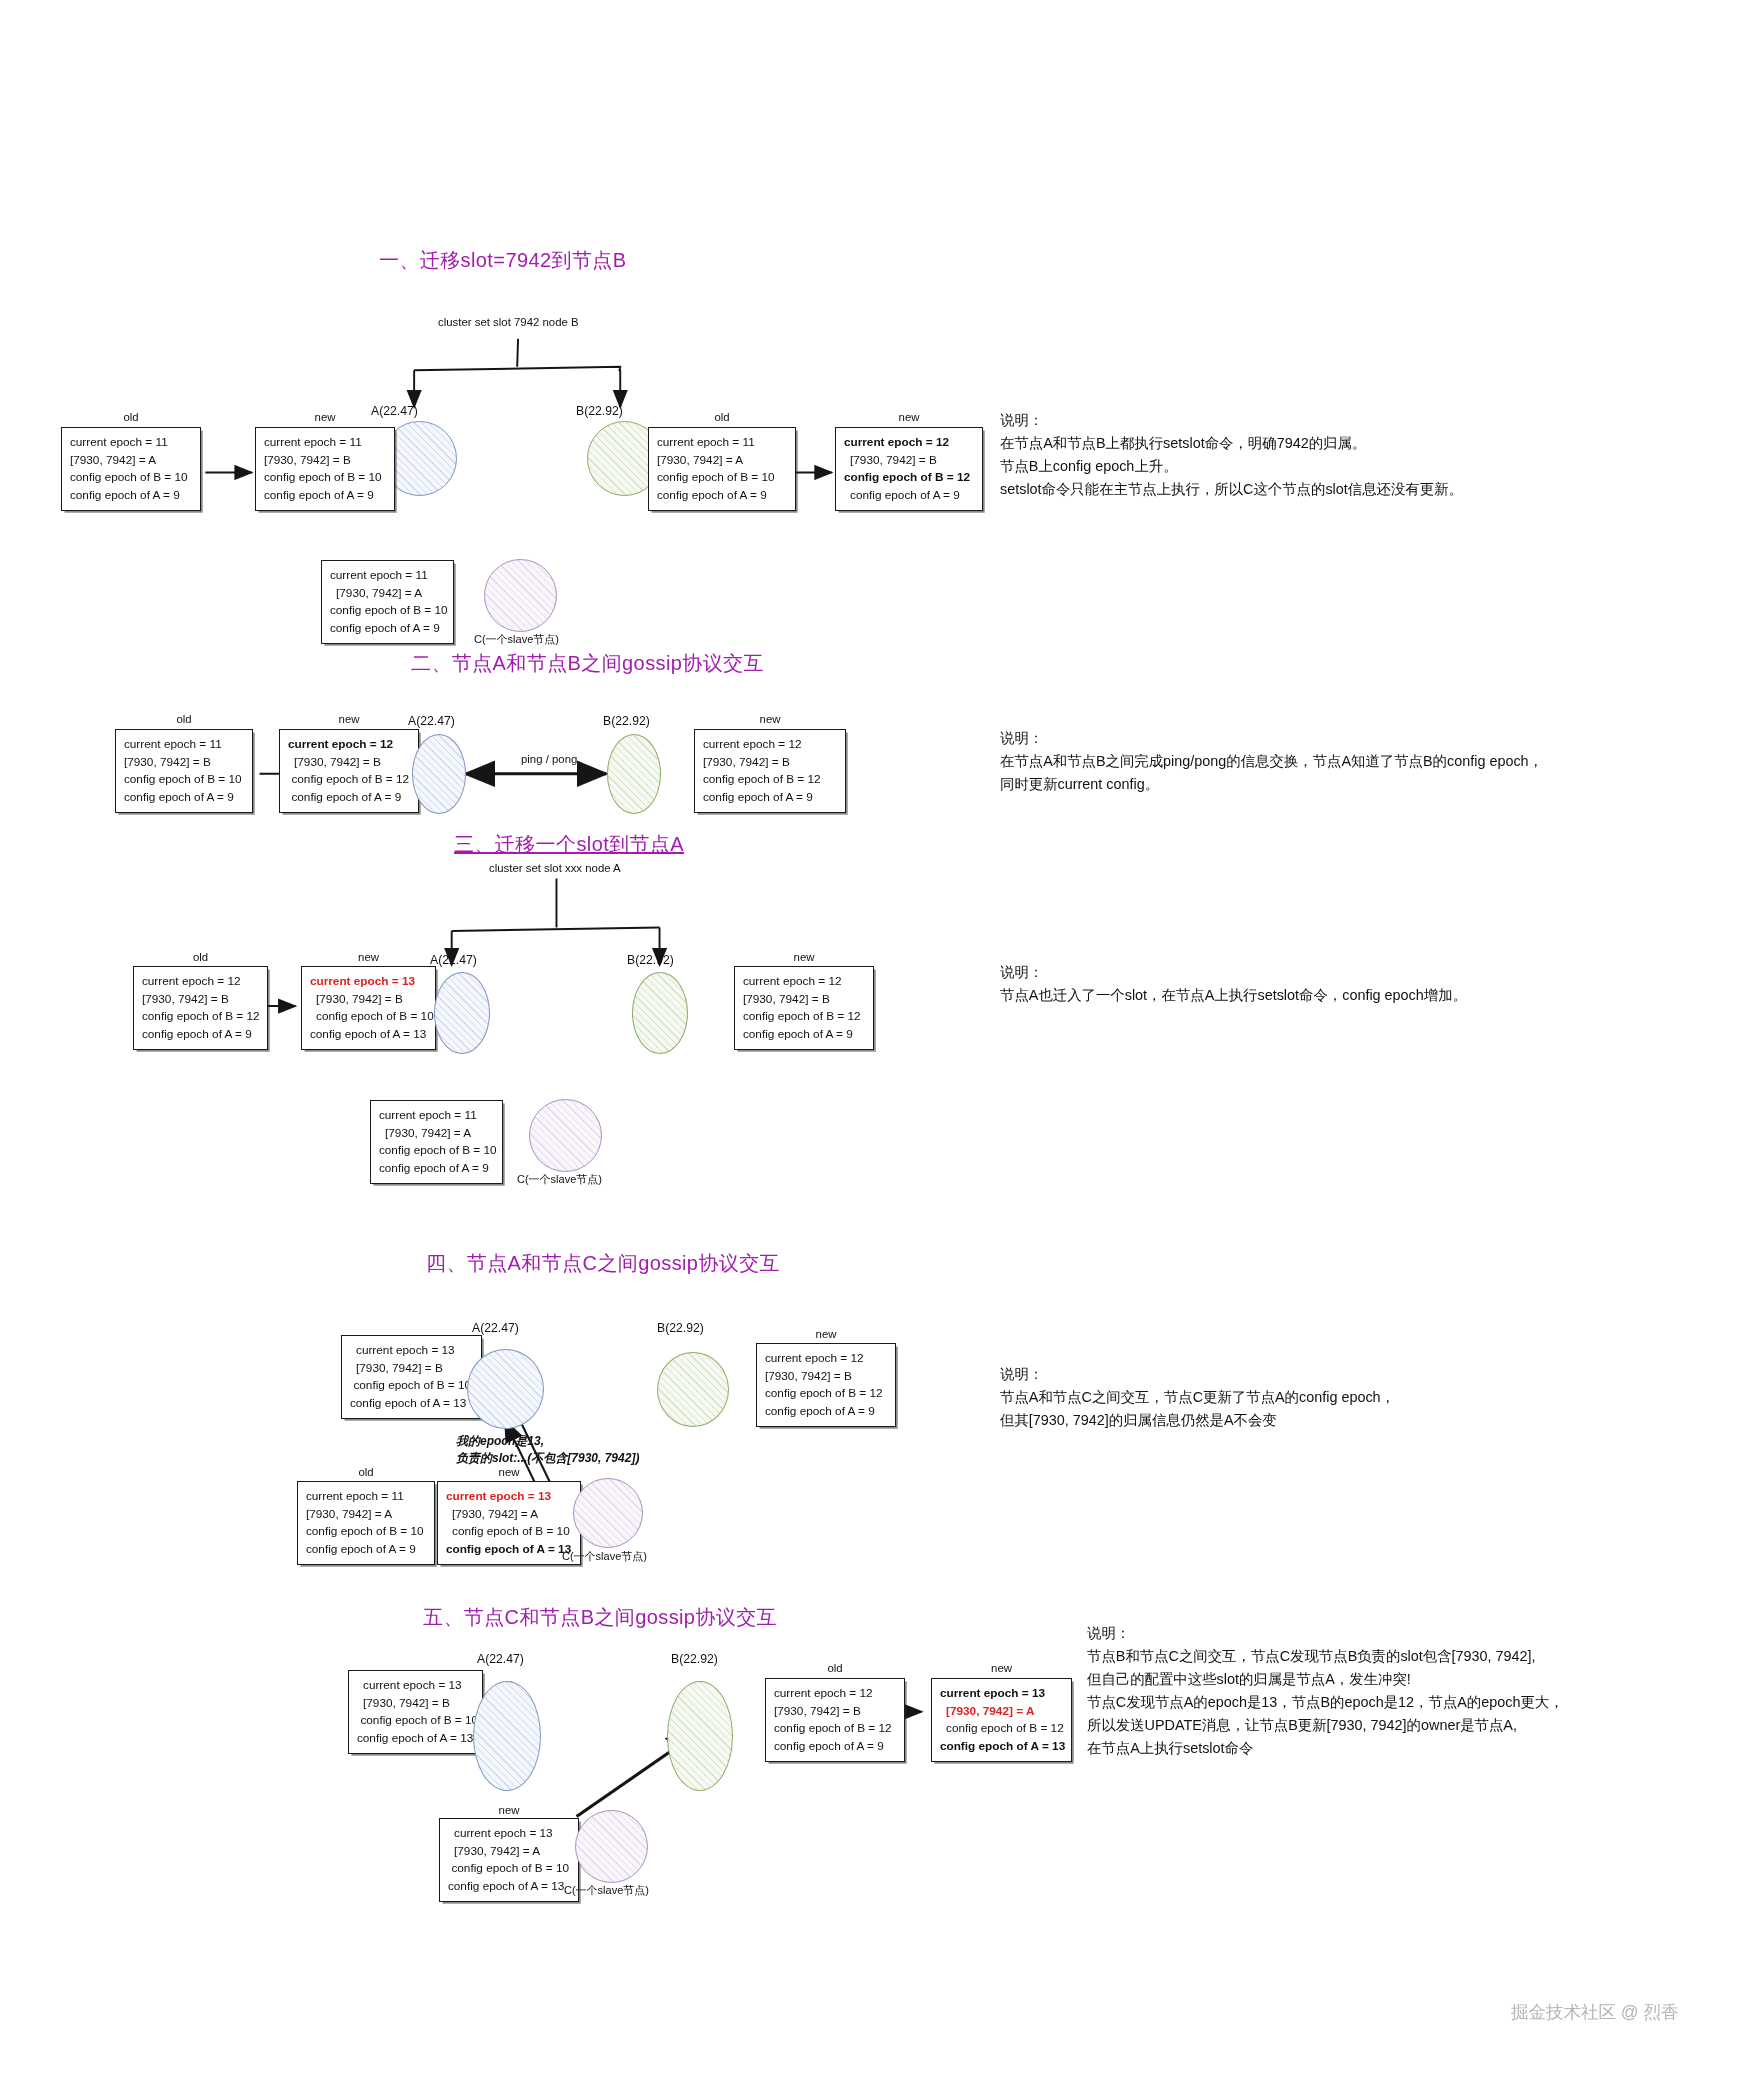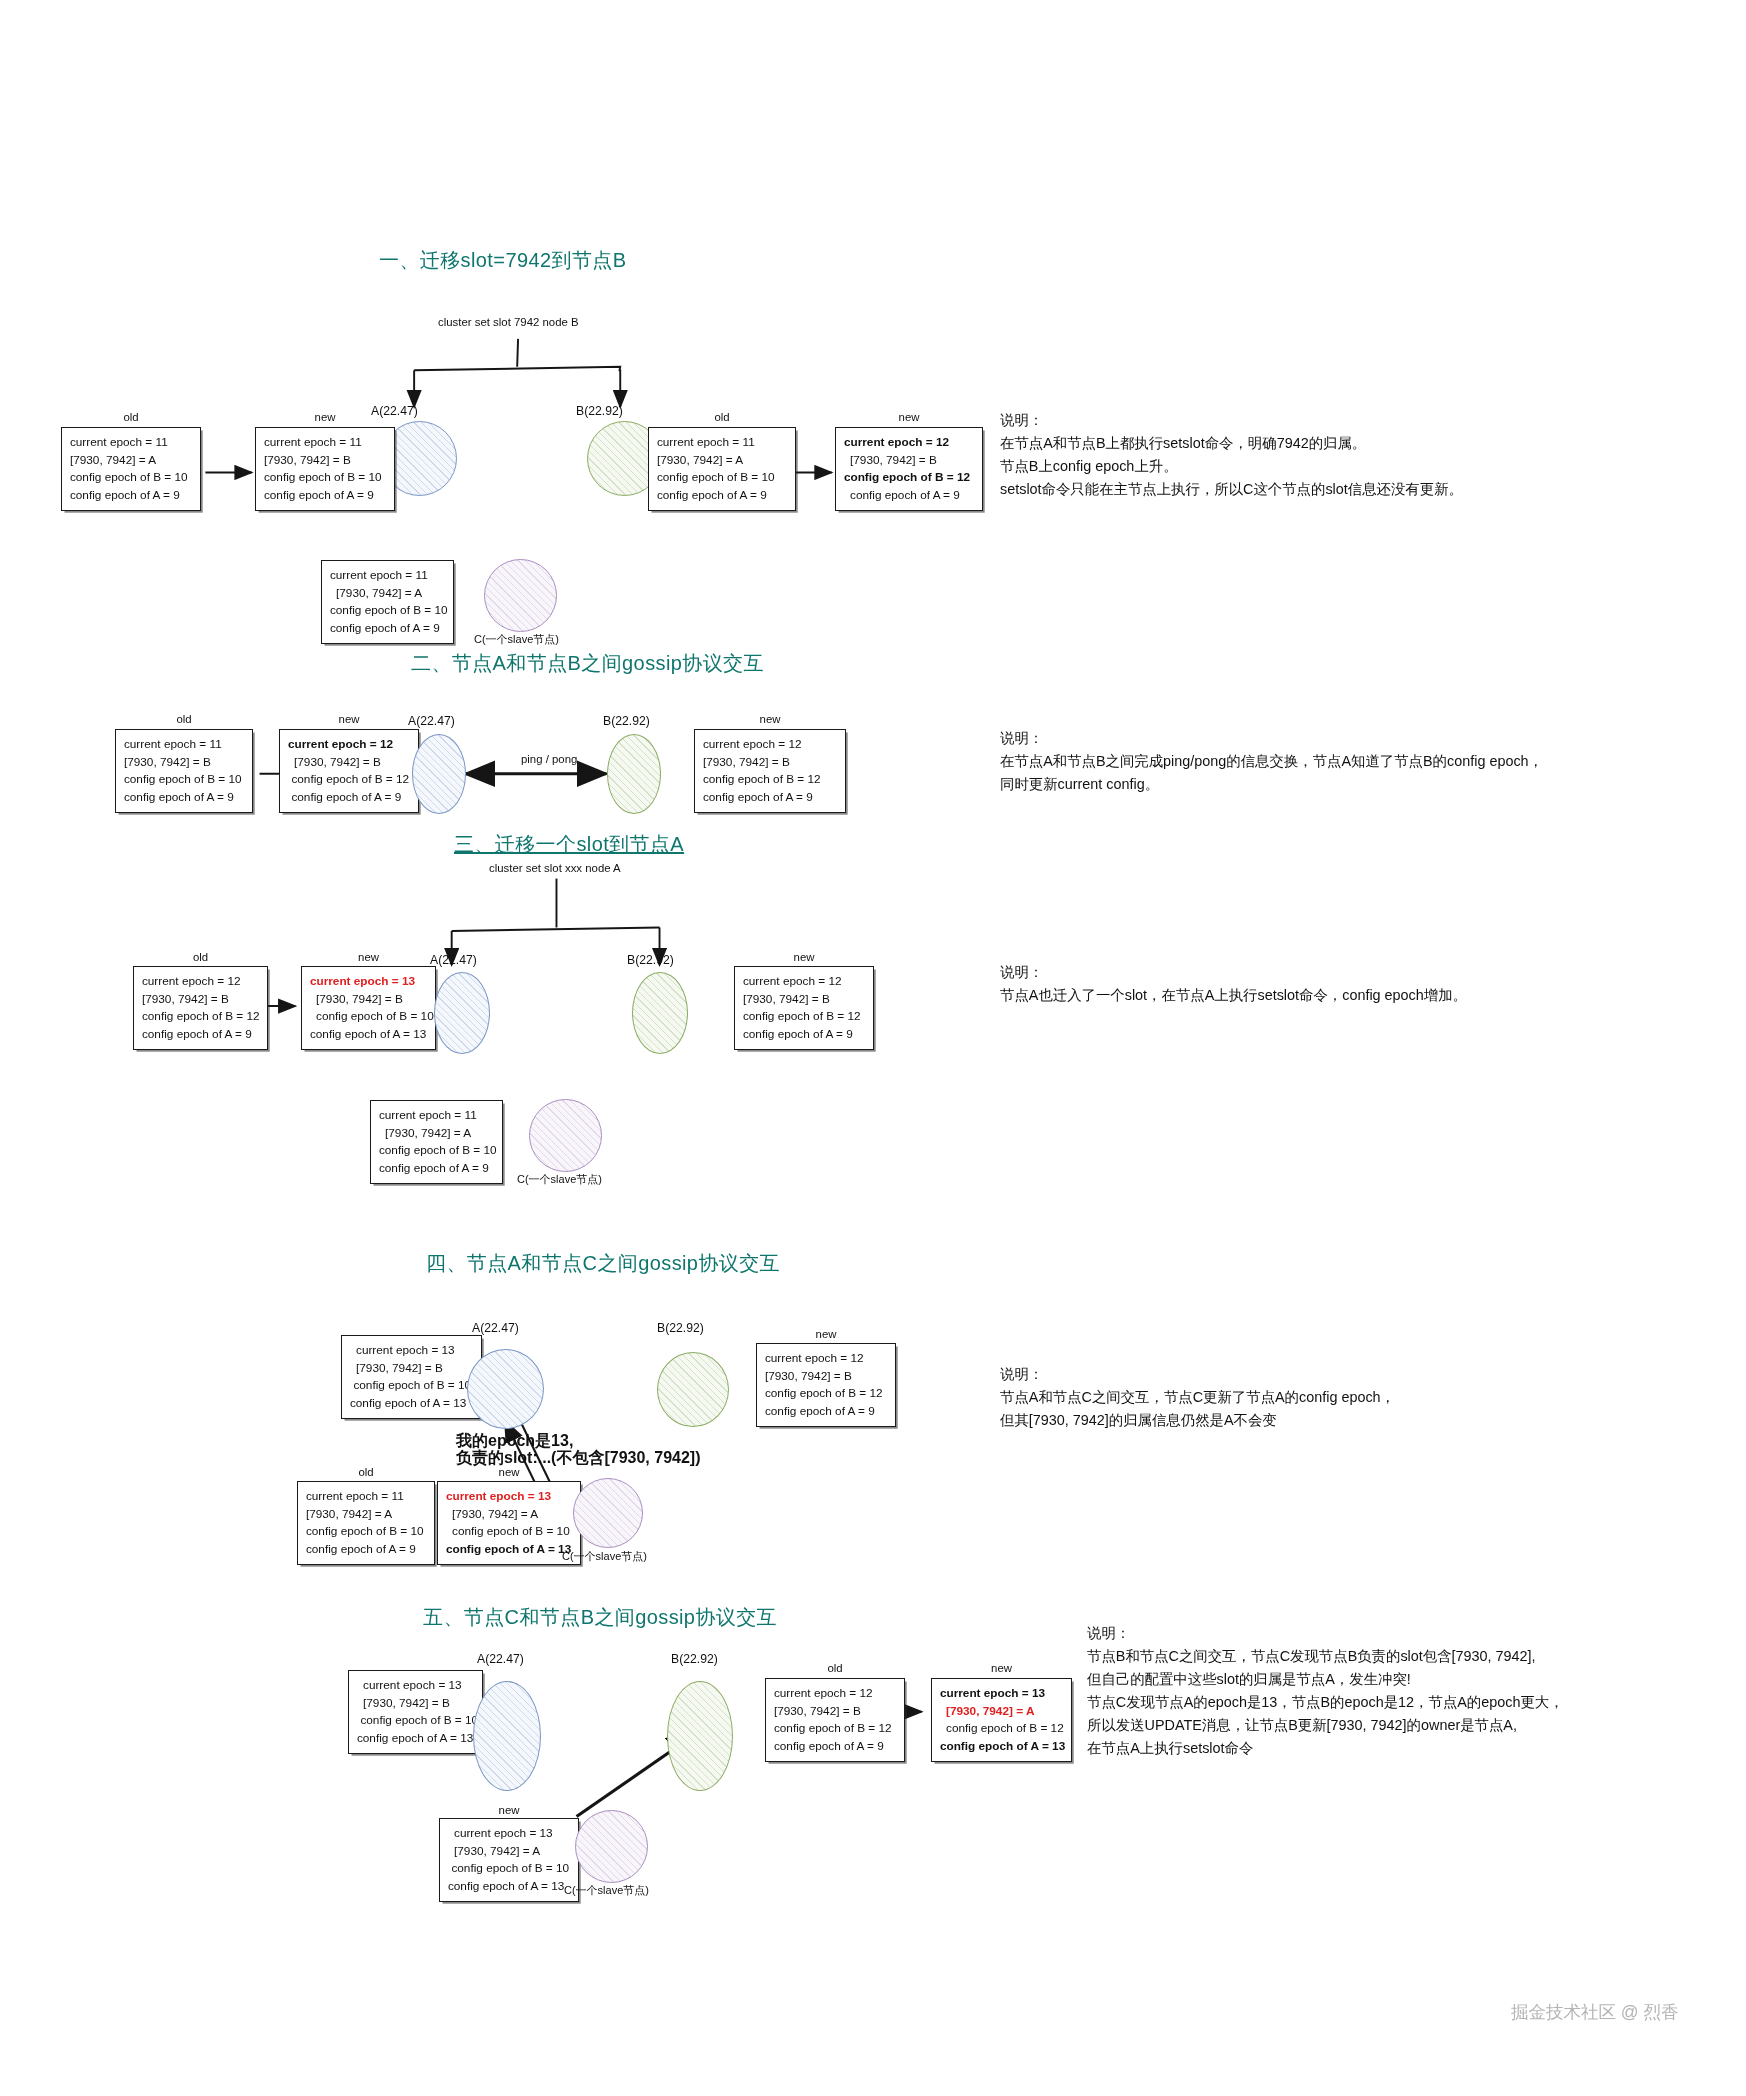--- a/index.html
+++ b/index.html
@@ -3,21 +3,21 @@
 <meta charset="utf-8">
 <style>
   html,body{margin:0;padding:0;background:#ffffff;}
   body{
     width:1747px;height:2096px;position:relative;overflow:hidden;
     font-family:"Liberation Sans","DejaVu Sans",sans-serif;
     color:#0d0d0d;
   }
   .abs{position:absolute;}
   
-  .sec-title{font-size:20px;color:#0f766e;white-space:nowrap;letter-spacing:0.4px;}
+  .sec-title{font-size:20px;color:#a21caf;white-space:nowrap;letter-spacing:0.4px;}
   
   .statebox{
     border:1.7px solid #1a1a1a;background:#fff;box-sizing:border-box;
     box-shadow:2.6px 2.6px 0 -0.9px rgba(40,40,40,.55);
     padding:6.1px 7.9px 6.1px 7.9px;
   }
   .statebox .line{
     font-size:11.8px;line-height:17.5px;white-space:nowrap;color:#111;
   }
   .statebox .line.bold{font-weight:bold;}
@@ -45,21 +45,21 @@
     border:1.7px solid #a98fc0;
     background:
       repeating-linear-gradient(45deg,rgba(169,143,192,.28) 0 0.9px,rgba(255,255,255,0) 0.9px 5.2px),
       #f9f6fb;
   }
   
   .explain{font-size:14.4px;line-height:23px;color:#111;white-space:nowrap;}
   
   svg.lay{position:absolute;left:0;top:0;width:1747px;height:2096px;pointer-events:none;}
   .cmdlabel{font-size:11.4px;color:#111;white-space:nowrap;}
-  .annot{font-size:16px;line-height:16.6px;color:#111;font-weight:bold;white-space:nowrap;}
+  .annot{font-size:12px;line-height:16.6px;color:#111;font-style:italic;font-weight:bold;white-space:nowrap;}
   .wm{font-size:17.5px;color:#b4b4b4;white-space:nowrap;}
 </style>
 </head>
 <body>
 
 <svg class="lay" viewBox="0 0 2000 2400" width="1747" height="2096">
   <defs>
     <marker id="ah" markerWidth="10" markerHeight="8" refX="9" refY="4" orient="auto">
       <path d="M0,0 L10,4 L0,8 z" fill="#151515"></path>
     </marker>

